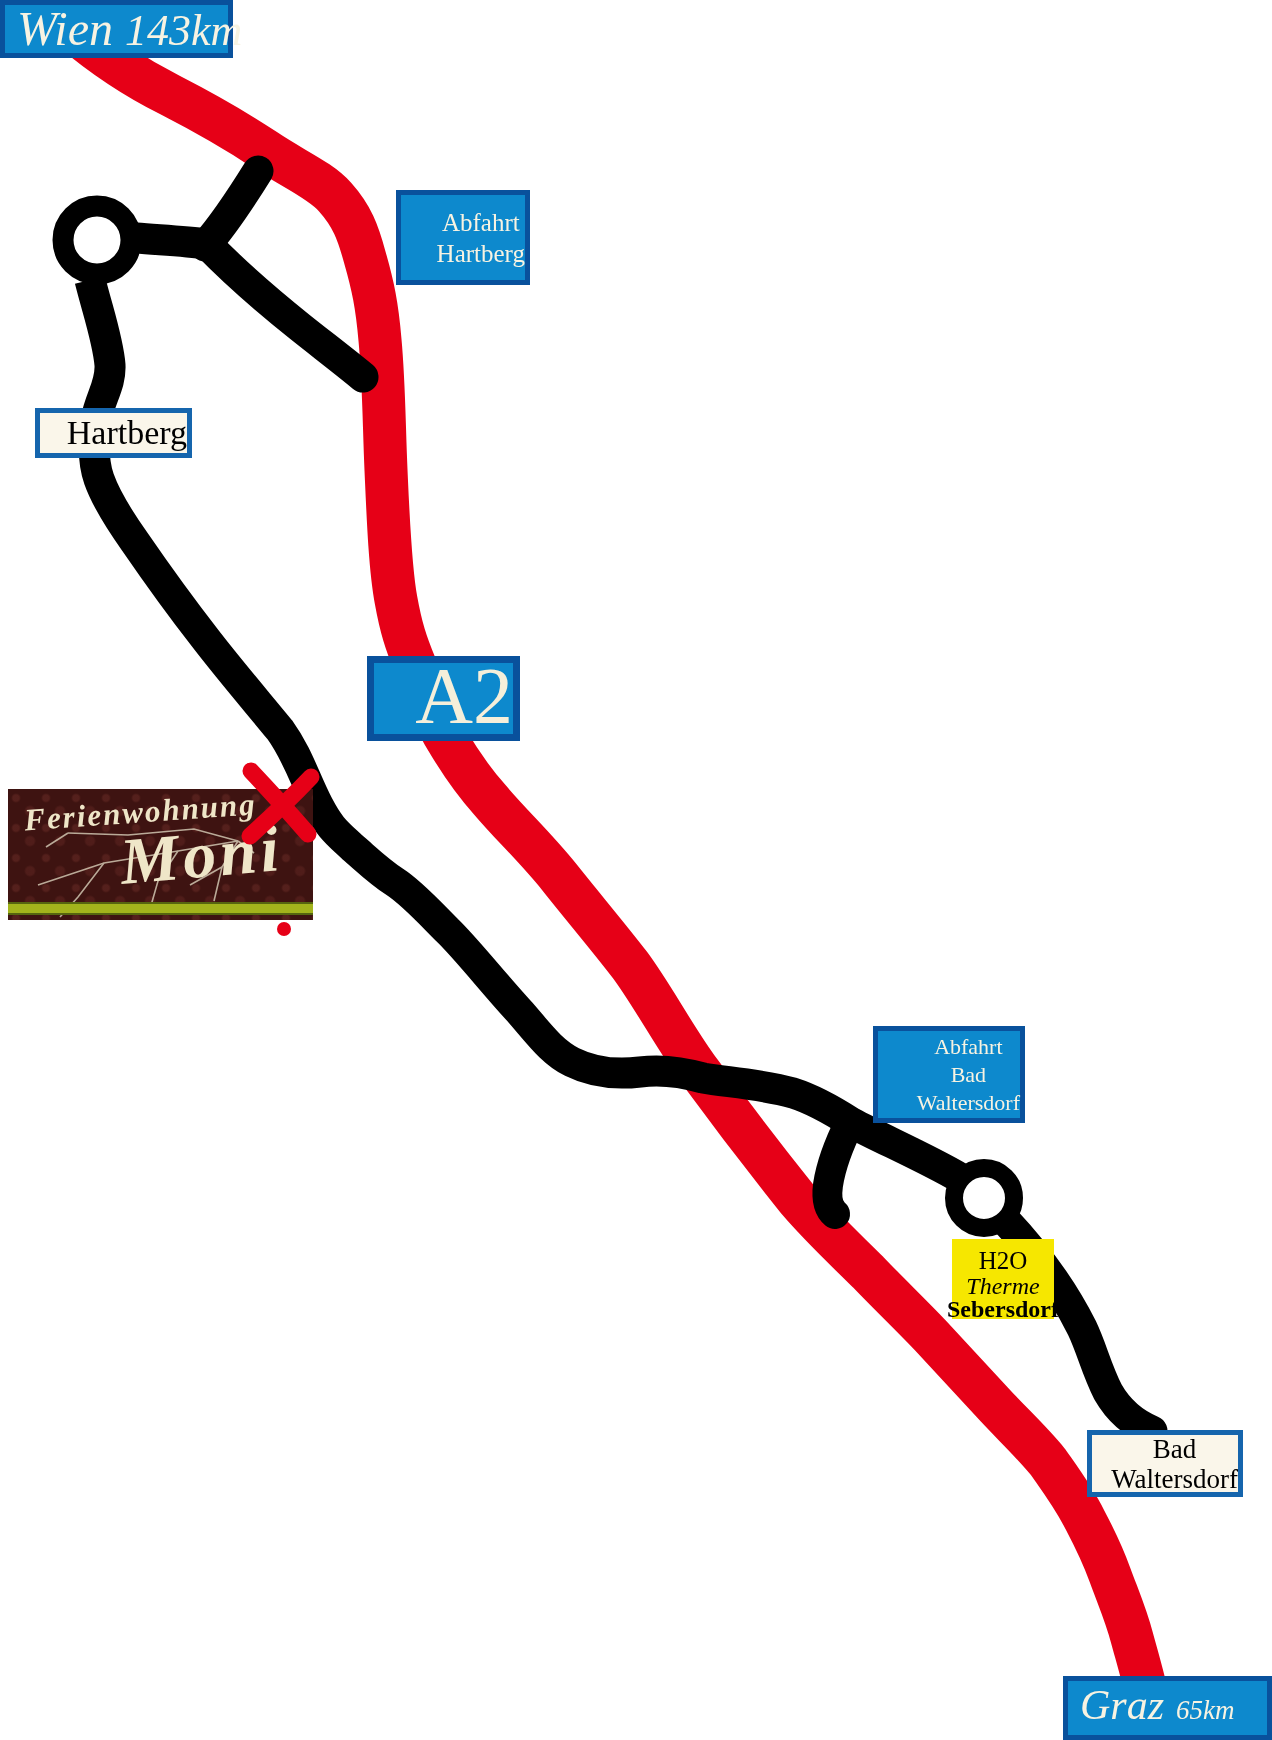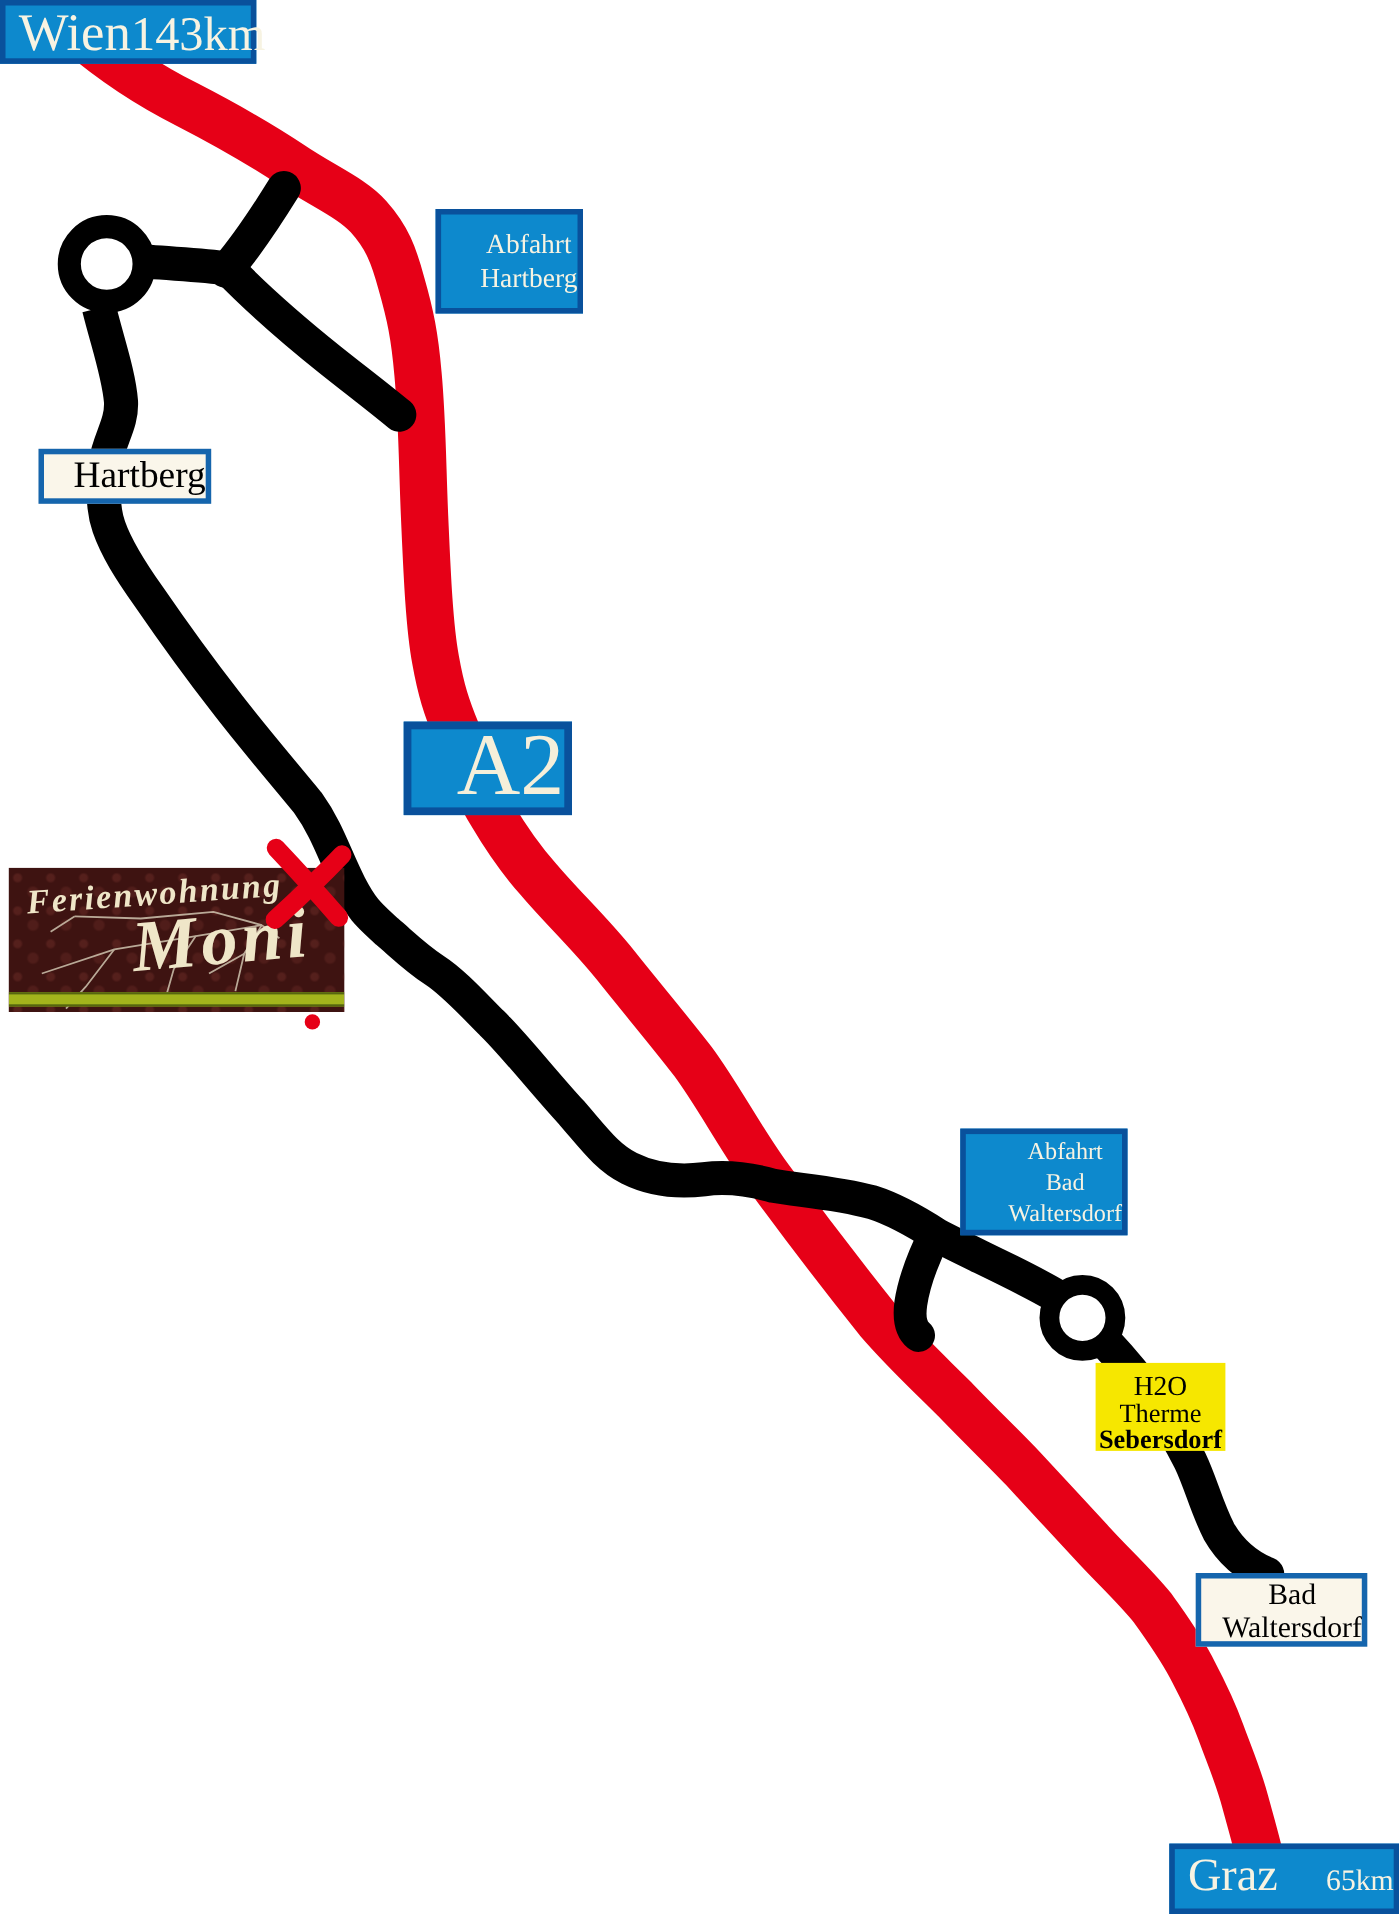--- a/index.html
+++ b/index.html
@@ -18,40 +18,40 @@
   body{background:#ffffff;font-family:"Liberation Serif","DejaVu Serif",serif;}
   .canvas{position:relative;width:1272px;height:1740px;background:#ffffff;overflow:hidden;}
   svg.layer{position:absolute;left:0;top:0;}
   #roads-layer{z-index:1;}
   #marker-layer{z-index:6;pointer-events:none;}
 
   .box{position:absolute;display:flex;align-items:center;justify-content:flex-end;text-align:center;}
   .bluebox{background:var(--sign-blue);border:5px solid var(--sign-border-blue);color:#f7f3e2;z-index:4;}
   .creambox{background:var(--label-cream);border:5px solid var(--label-border-blue);color:#000;z-index:4;}
 
-  .citybox{justify-content:space-between;align-items:baseline;gap:0;padding-left:12px;}
+  .citybox{justify-content:flex-start;align-items:baseline;gap:12px;padding-left:12px;font-style:italic;}
   #wien-box{left:0;top:2;width:233px;height:58px;}
   #wien-box .city{font-size:48px;line-height:48px;}
   #wien-box .dist{font-size:44px;}
   #graz-box{left:1063px;top:1676px;width:209px;height:64px;}
   #graz-box .city{font-size:42px;line-height:48px;}
   #graz-box .dist{font-size:27px;}
   .citybox .city,.citybox .dist{display:inline-block;}
 
   #exit-hartberg-box{left:396px;top:190px;width:134px;height:95px;font-size:25px;line-height:31px;}
   #exit-bw-box{left:873px;top:1026px;width:152px;height:97px;font-size:22px;line-height:28px;}
   #a2-box{left:367px;top:656px;width:153px;height:85px;border-width:7px;font-size:80px;color:#f5efda;}
   #a2-box span{transform:translateY(-2px);}
 
   #hartberg-box{left:35px;top:408px;width:157px;height:50px;font-size:34px;}
   #bw-box{left:1087px;top:1430px;width:156px;height:67px;font-size:27px;line-height:30px;}
 
-  #h2o-box{left:952px;top:1239px;width:118px;height:80px;background:var(--h2o-yellow);color:#000;z-index:4;flex-direction:column;margin-left:44px;}
+  #h2o-box{left:952px;top:1239px;width:102px;height:80px;background:var(--h2o-yellow);color:#000;z-index:4;flex-direction:column;}
   #h2o-box .l1{font-size:25px;line-height:26px;}
-  #h2o-box .l2{font-size:24px;line-height:25px;}
+  #h2o-box .l2{font-size:24px;line-height:25px;font-style:italic;}
   #h2o-box .l3{font-size:24px;line-height:20px;font-weight:bold;}
 
   #logo{position:absolute;left:8px;top:789px;width:305px;height:131px;z-index:2;
         background-color:var(--logo-maroon);
         background-image:
           radial-gradient(circle at 8px 9px, rgba(122,52,46,.38) 3px, rgba(122,52,46,0) 5px),
           radial-gradient(circle at 22px 22px, rgba(122,52,46,.30) 4px, rgba(122,52,46,0) 6px);
         background-size:30px 30px;
         overflow:hidden;}
   #logo .script1{position:absolute;left:16px;top:4px;width:270px;

